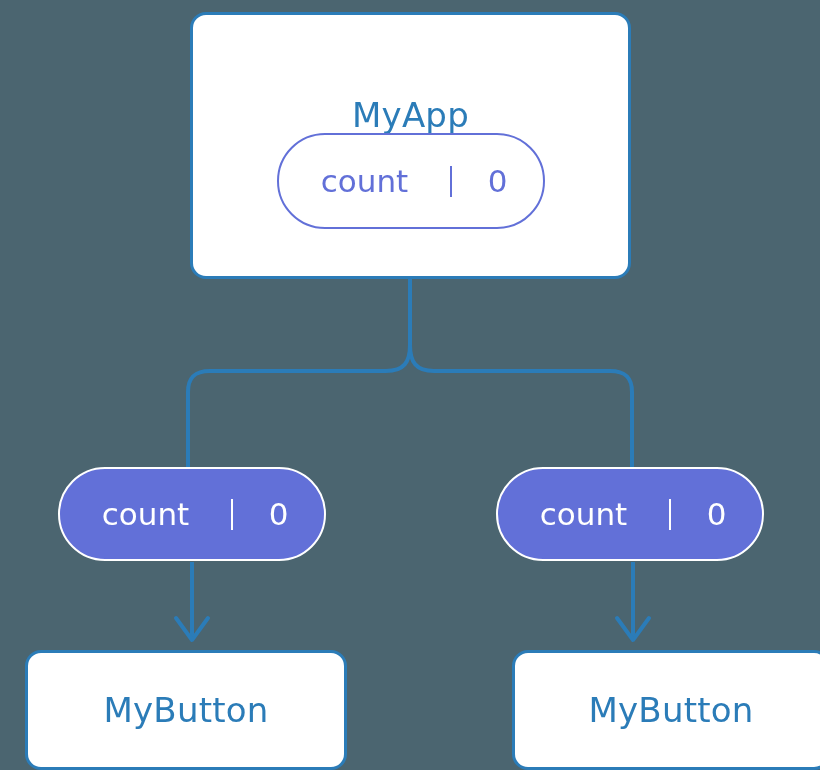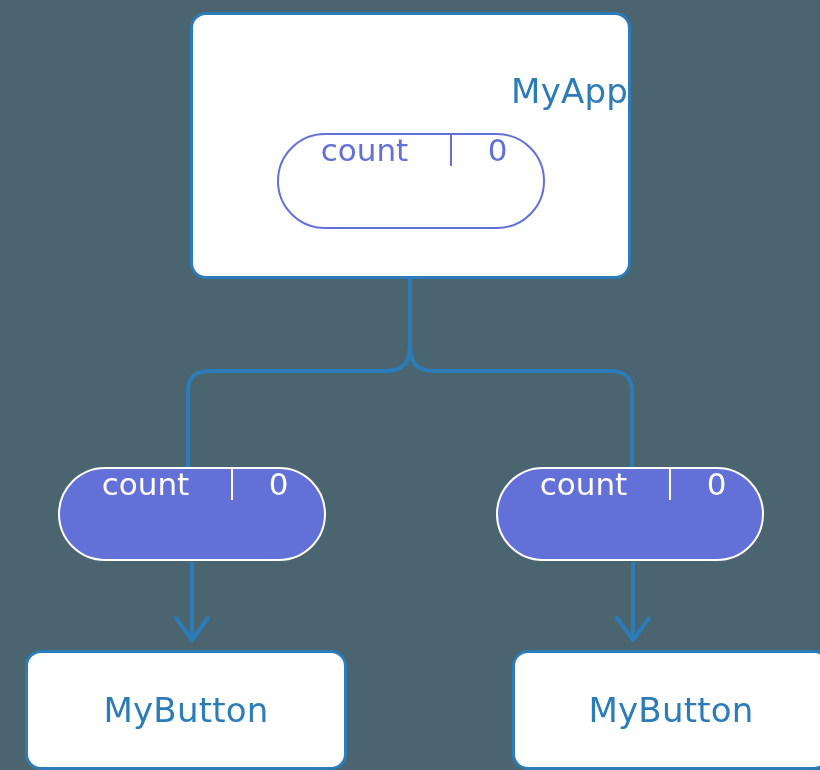--- a/index.html
+++ b/index.html
@@ -44,22 +44,21 @@
   }
 
   
   #root-card {
     left: 190px;
     top: 12px;
     width: 441px;
     height: 267px;
   }
   #root-card .comp-title {
-    margin-top: 56px;
-    text-align: right;
+    margin-top: 80px;
   }
 
   
   .leaf-card {
     height: 120px;
     display: flex;
     align-items: center;
     justify-content: center;
     margin-left: 17px;
   }
@@ -74,21 +73,21 @@
     width: 318px;
   }
   .leaf-card .comp-title {
     font-size: 34px;
   }
 
   
   .pill {
     position: absolute;
     display: flex;
-    align-items: flex-start;
+    align-items: center;
     box-sizing: border-box;
     border-style: solid;
     border-width: 2px;
     border-radius: 999px;
     overflow: hidden;
   }
   .pill .pill-label,
   .pill .pill-value {
     display: flex;
     align-items: center;

